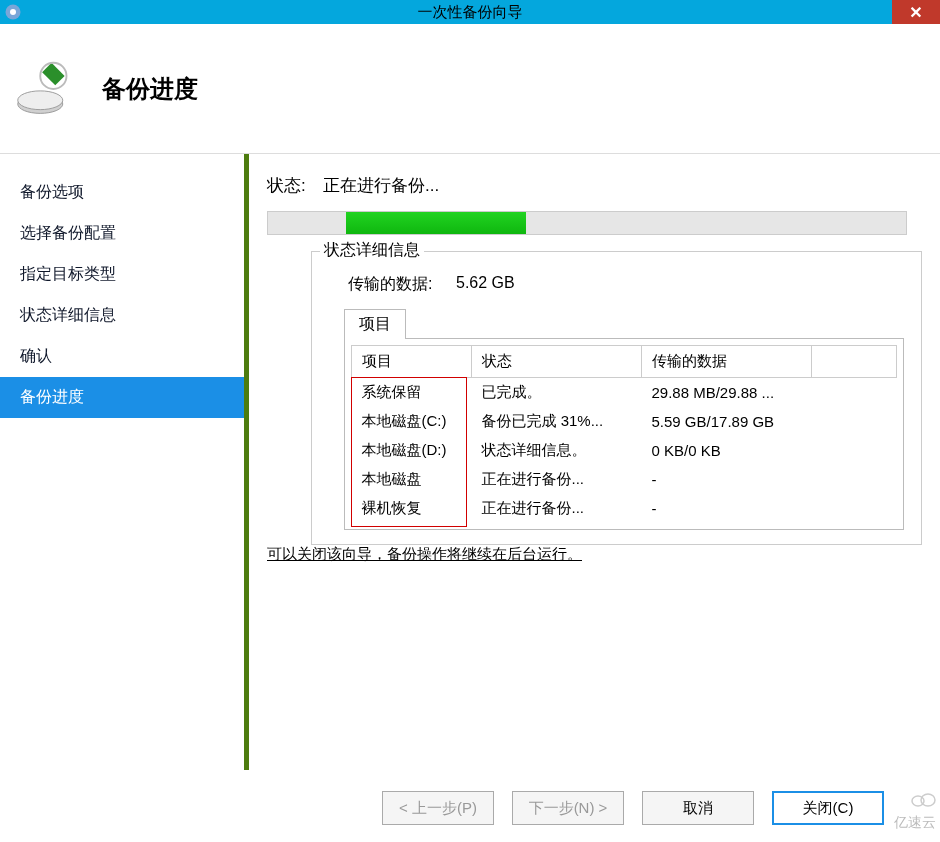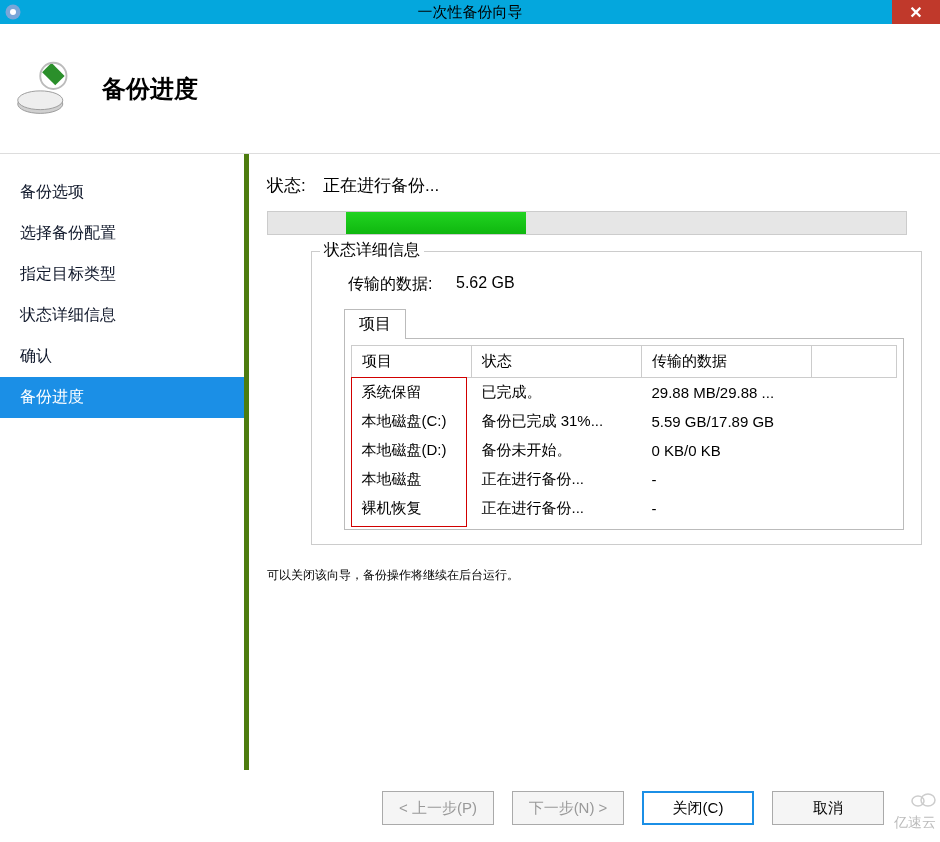--- a/index.html
+++ b/index.html
@@ -25,21 +25,21 @@
 .group-title { position: absolute; top: -12px; left: 8px; background: #fff; padding: 0 4px; font-size: 16px; }
 .info-row { display: flex; margin: 10px 0 4px 22px; font-size: 16px; }
 .info-label { width: 108px; }
 .loc-box { border: 2px solid #d10000; padding: 2px 10px; width: 356px; }
 .tabs { margin: 14px 0 0 18px; }
 .tab { display: inline-block; border: 1px solid #bbb; border-bottom: none; padding: 4px 14px; background: #fff; font-size: 16px; position: relative; z-index: 2; }
 .table-wrap { border: 1px solid #bbb; margin-top: -1px; margin-left: 18px; width: 560px; padding: 6px; }
 .tbl { width: 100%; border-collapse: collapse; }
 .tbl th { text-align: left; font-weight: normal; padding: 6px 10px; border: 1px solid #ccc; background: #fff; font-size: 15px; }
 .tbl td { padding: 5px 10px; font-size: 15px; }
-.hint { margin-top: 22px; font-size: 12px; }
+.hint { font-size: 15px; text-decoration: underline; }
 .footer { position: absolute; bottom: 0; left: 0; right: 0; height: 68px; display: flex; justify-content: flex-end; align-items: center; gap: 18px; padding-right: 56px; border-top: 0; }
 .btn { min-width: 112px; height: 34px; border: 1px solid #aaa; background: #f5f5f5; display: inline-flex; align-items: center; justify-content: center; font-size: 15px; }
 .btn.disabled { color: #999; }
 .btn.primary { border: 2px solid #1b8fe6; background: #fff; }
 .watermark { position: absolute; right: 4px; bottom: 10px; font-size: 14px; color: #bbb; display: flex; align-items: flex-end; gap: 4px; flex-direction: column; }
 .redact { display: inline-block; width: 40px; height: 14px; background: #d60000; border-radius: 7px; vertical-align: middle; }
 </style>
 </head>
 <body>
 
@@ -118,21 +118,21 @@
                   <td></td>
                 </tr>
                 <tr>
                   <td>本地磁盘(C:)</td>
                   <td>备份已完成 31%...</td>
                   <td>5.59 GB/17.89 GB</td>
                   <td></td>
                 </tr>
                 <tr>
                   <td>本地磁盘(D:)</td>
-                  <td>备份未开始。</td>
+                  <td>状态详细信息。</td>
                   <td>0 KB/0 KB</td>
                   <td></td>
                 </tr>
                 <tr>
                   <td>本地磁盘</td>
                   <td>正在进行备份...</td>
                   <td>-</td>
                   <td></td>
                 </tr>
                 <tr>
@@ -147,22 +147,22 @@
           </div>
       </div>
 
       <div class="hint">可以关闭该向导，备份操作将继续在后台运行。</div>
     </div>
   </div>
 
   <div class="footer">
     <div class="btn disabled">&lt; 上一步(P)</div>
     <div class="btn disabled">下一步(N) &gt;</div>
+    <div class="btn">取消</div>
     <div class="btn primary">关闭(C)</div>
-    <div class="btn">取消</div>
   </div>
 
   <div class="watermark">
     <span>
       <svg width="26" height="16" viewBox="0 0 26 16">
           <ellipse cx="8" cy="10" rx="6" ry="5" fill="none" stroke="#ccc" stroke-width="1.5"></ellipse>
           <ellipse cx="18" cy="9" rx="7" ry="6" fill="none" stroke="#ccc" stroke-width="1.5"></ellipse>
         </svg>
     </span>
     <span>亿速云</span>

